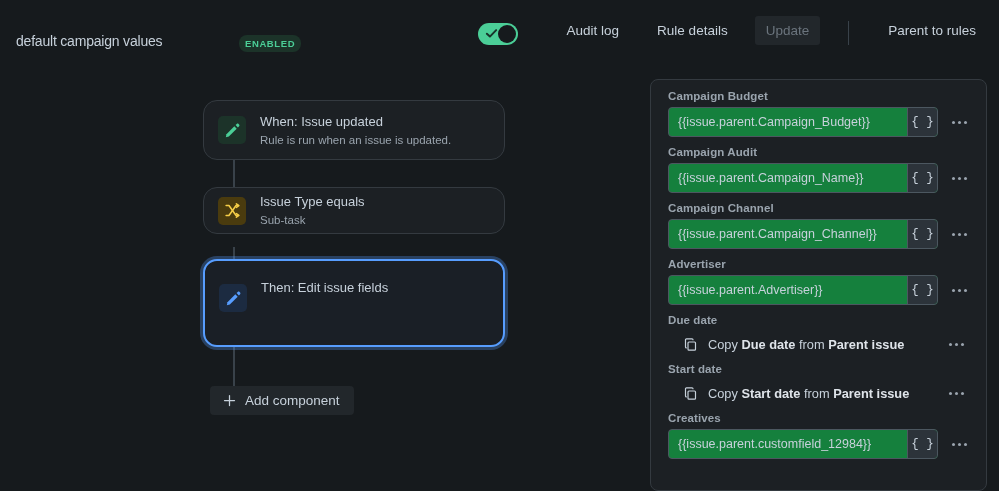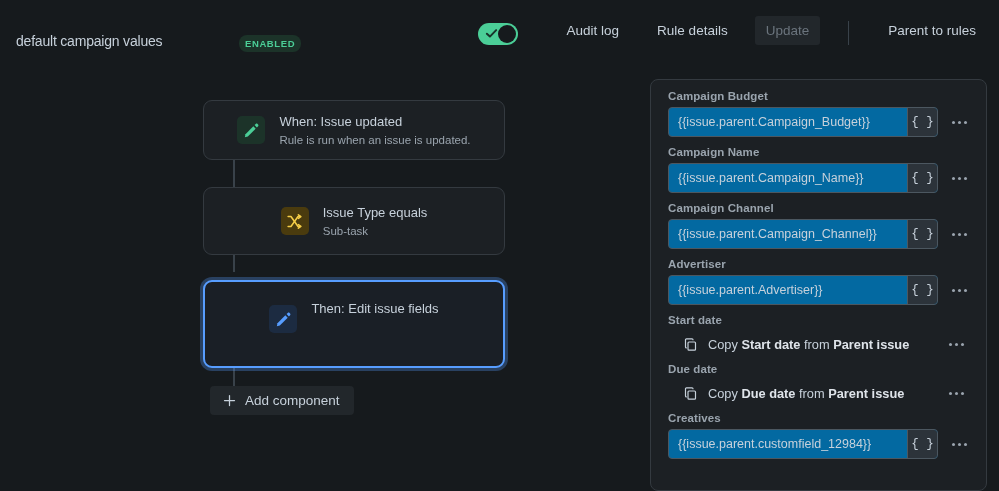--- a/index.html
+++ b/index.html
@@ -54,28 +54,27 @@
   }
   .hbtn.disabled { color: #6b747d; background: #22272b; cursor: default; }
   .hdiv { width: 1px; height: 24px; background: #39424a; margin: 0 12px; }
 
   
   .chain { position: absolute; left: 203px; top: 100px; width: 305px; }
 
   .node {
     position: relative; width: 302px;
     background: #1c2024; border: 1px solid #343a40;
-    border-radius: 9px;
+    border-radius: 14px;
     display: flex; align-items: center;
     padding: 12px 14px;
     cursor: pointer;
-    justify-content: center;
   }
   .node.trigger { height: 60px; }
-  .node.cond { height: 68px; }
+  .node.cond { height: 47px; }
   .node.action {
     height: 88px; align-items: flex-start;
     border: 2px solid #579dff; background: #1a1f26;
     box-shadow: 0 0 0 3px rgba(87,157,255,0.30);
     padding: 11px 14px;
   }
   .nicon {
     width: 28px; height: 28px; border-radius: 5px;
     display: flex; align-items: center; justify-content: center;
     flex: 0 0 28px; margin-right: 14px;
@@ -111,21 +110,21 @@
     overflow: hidden;
   }
   .field { margin-bottom: 9px; }
   .flabel {
     font-size: 11.5px; color: #9aa4ae; font-weight: 700;
     margin-bottom: 5px; letter-spacing: 0.1px;
   }
   .frow { display: flex; align-items: center; }
   .input {
     position: relative; flex: 0 0 270px; height: 30px;
-    background: #0369a1; border: 1px solid #4c5760;
+    background: #15803d; border: 1px solid #4c5760;
     border-radius: 4px; display: flex; align-items: center;
     cursor: text;
   }
   .input .val {
     font-size: 12.5px; color: #c7d1db; padding-left: 9px;
     white-space: nowrap; overflow: hidden;
   }
   .braces {
     position: absolute; right: 0; top: 0; width: 30px; height: 28px;
     background: #2c333a; border-left: 1px solid #4c5760;
@@ -238,21 +237,21 @@
         </div>
         <div class="dots">
             <i></i>
             <i></i>
             <i></i>
           </div>
       </div>
     </div>
 
     <div class="field">
-      <div class="flabel">Campaign Name</div>
+      <div class="flabel">Campaign Audit</div>
       <div class="frow">
         <div class="input">
           <span class="val">{{issue.parent.Campaign_Name}}</span>
           <span class="braces">{ }</span>
         </div>
         <div class="dots">
             <i></i>
             <i></i>
             <i></i>
           </div>
@@ -274,20 +273,38 @@
       </div>
     </div>
 
     <div class="field">
       <div class="flabel">Advertiser</div>
       <div class="frow">
         <div class="input">
           <span class="val">{{issue.parent.Advertiser}}</span>
           <span class="braces">{ }</span>
         </div>
+        <div class="dots">
+            <i></i>
+            <i></i>
+            <i></i>
+          </div>
+      </div>
+    </div>
+
+    <div class="field" style="margin-bottom:6px;">
+      <div class="flabel">Due date</div>
+      <div class="copyrow">
+        <span class="copyicon">
+          <svg width="15" height="15" viewBox="0 0 24 24" fill="none" stroke="#c7d1db" stroke-width="1.9" stroke-linejoin="round">
+            <rect x="8" y="8" width="12" height="13" rx="1.5"></rect>
+            <path d="M16 5.2 V4.5 A1.5 1.5 0 0 0 14.5 3 H5.5 A1.5 1.5 0 0 0 4 4.5 V16 A1.5 1.5 0 0 0 5.5 17.5 H6"></path>
+          </svg>
+        </span>
+        <span class="copytext"><span>Copy </span><b>Due date</b><span> from </span><b>Parent issue</b></span>
         <div class="dots">
             <i></i>
             <i></i>
             <i></i>
           </div>
       </div>
     </div>
 
     <div class="field" style="margin-bottom:6px;">
       <div class="flabel">Start date</div>
@@ -300,38 +317,20 @@
         </span>
         <span class="copytext"><span>Copy </span><b>Start date</b><span> from </span><b>Parent issue</b></span>
         <div class="dots">
             <i></i>
             <i></i>
             <i></i>
           </div>
       </div>
     </div>
 
-    <div class="field" style="margin-bottom:6px;">
-      <div class="flabel">Due date</div>
-      <div class="copyrow">
-        <span class="copyicon">
-          <svg width="15" height="15" viewBox="0 0 24 24" fill="none" stroke="#c7d1db" stroke-width="1.9" stroke-linejoin="round">
-            <rect x="8" y="8" width="12" height="13" rx="1.5"></rect>
-            <path d="M16 5.2 V4.5 A1.5 1.5 0 0 0 14.5 3 H5.5 A1.5 1.5 0 0 0 4 4.5 V16 A1.5 1.5 0 0 0 5.5 17.5 H6"></path>
-          </svg>
-        </span>
-        <span class="copytext"><span>Copy </span><b>Due date</b><span> from </span><b>Parent issue</b></span>
-        <div class="dots">
-            <i></i>
-            <i></i>
-            <i></i>
-          </div>
-      </div>
-    </div>
-
     <div class="field">
       <div class="flabel">Creatives</div>
       <div class="frow">
         <div class="input">
           <span class="val">{{issue.parent.customfield_12984}}</span>
           <span class="braces">{ }</span>
         </div>
         <div class="dots">
             <i></i>
             <i></i>

